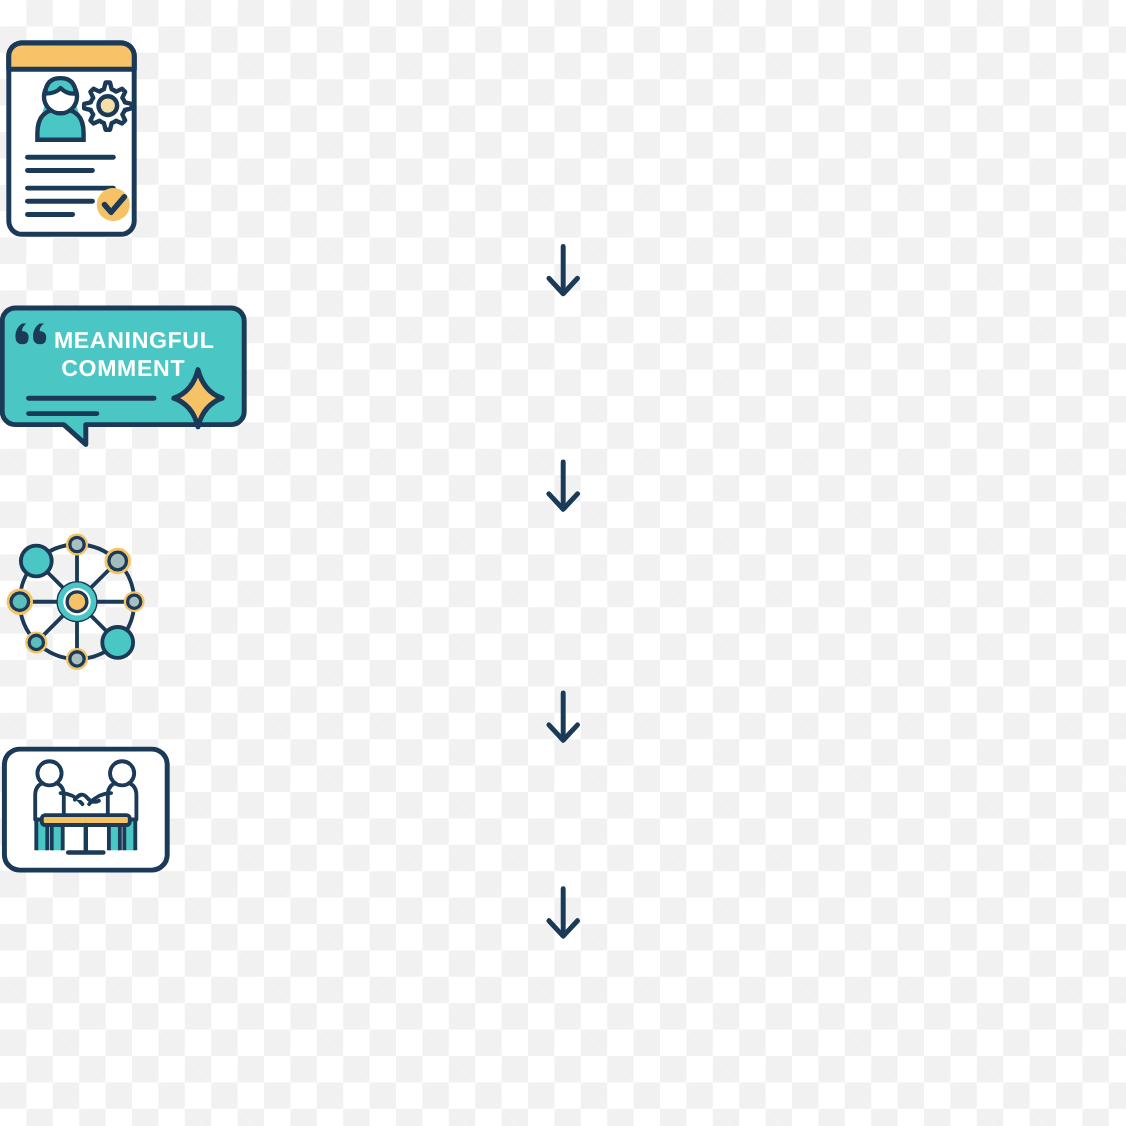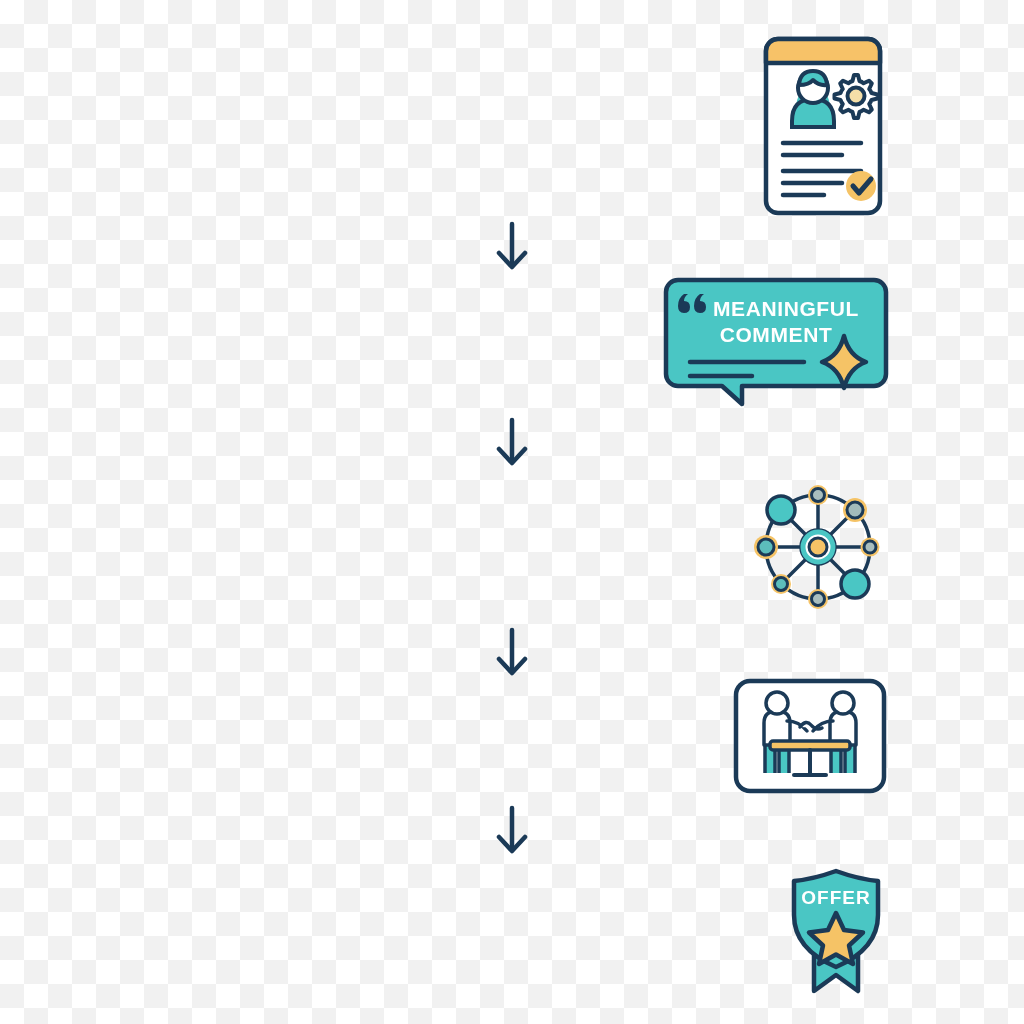--- a/index.html
+++ b/index.html
@@ -23,21 +23,21 @@
       linear-gradient(45deg, #f1f1f1 25%, transparent 25%, transparent 75%, #f1f1f1 75%);
     background-size: 48px 48px;
     background-position: 0 0, 24px 24px;
   }
 
   .stage {
     position: absolute;
     left: 0;
     width: 888px;
     display: flex;
-    justify-content: flex-end;
+    justify-content: flex-start;
     align-items: center;
   }
 
   .arrow {
     position: absolute;
     left: 0;
     width: 1024px;
     display: flex;
     justify-content: center;
   }
@@ -235,26 +235,14 @@
     </svg>
   </div>
 
   <div class="arrow" id="arrow-4">
     <svg width="40" height="52" viewBox="0 0 40 52">
       <line x1="20" y1="2" x2="20" y2="44" stroke="#1B3A57" stroke-width="4.5" stroke-linecap="round"></line>
       <path d="M7 31 l13 14 l13 -14" fill="none" stroke="#1B3A57" stroke-width="4.5" stroke-linecap="round" stroke-linejoin="round"></path>
     </svg>
   </div>
 
-  <div class="stage" id="stage-offer">
-    <svg width="104" height="128" viewBox="0 0 104 128">
-
-      <path d="M30 78 v46 l22 -16 l22 16 v-46 z" fill="#4AC6C4" stroke="#1B3A57" stroke-width="4.5" stroke-linejoin="round"></path>
-
-      <path d="M10 14 q20 -2 42 -10 q22 8 42 10 v34 q0 34 -42 52 q-42 -18 -42 -52 z" fill="#4AC6C4" stroke="#1B3A57" stroke-width="4.5" stroke-linejoin="round"></path>
-
-      <text class="badge-text" x="52" y="37" font-size="19" text-anchor="middle">OFFER</text>
-
-      <path d="M52 46 l8 17 l19 2.5 l-14 13 l4 18.5 l-17 -9.5 l-17 9.5 l4 -18.5 l-14 -13 l19 -2.5 z" fill="#F5C366" stroke="#1B3A57" stroke-width="4.5" stroke-linejoin="round"></path>
-    </svg>
-  </div>
 
 </div>
 
 </body></html>

